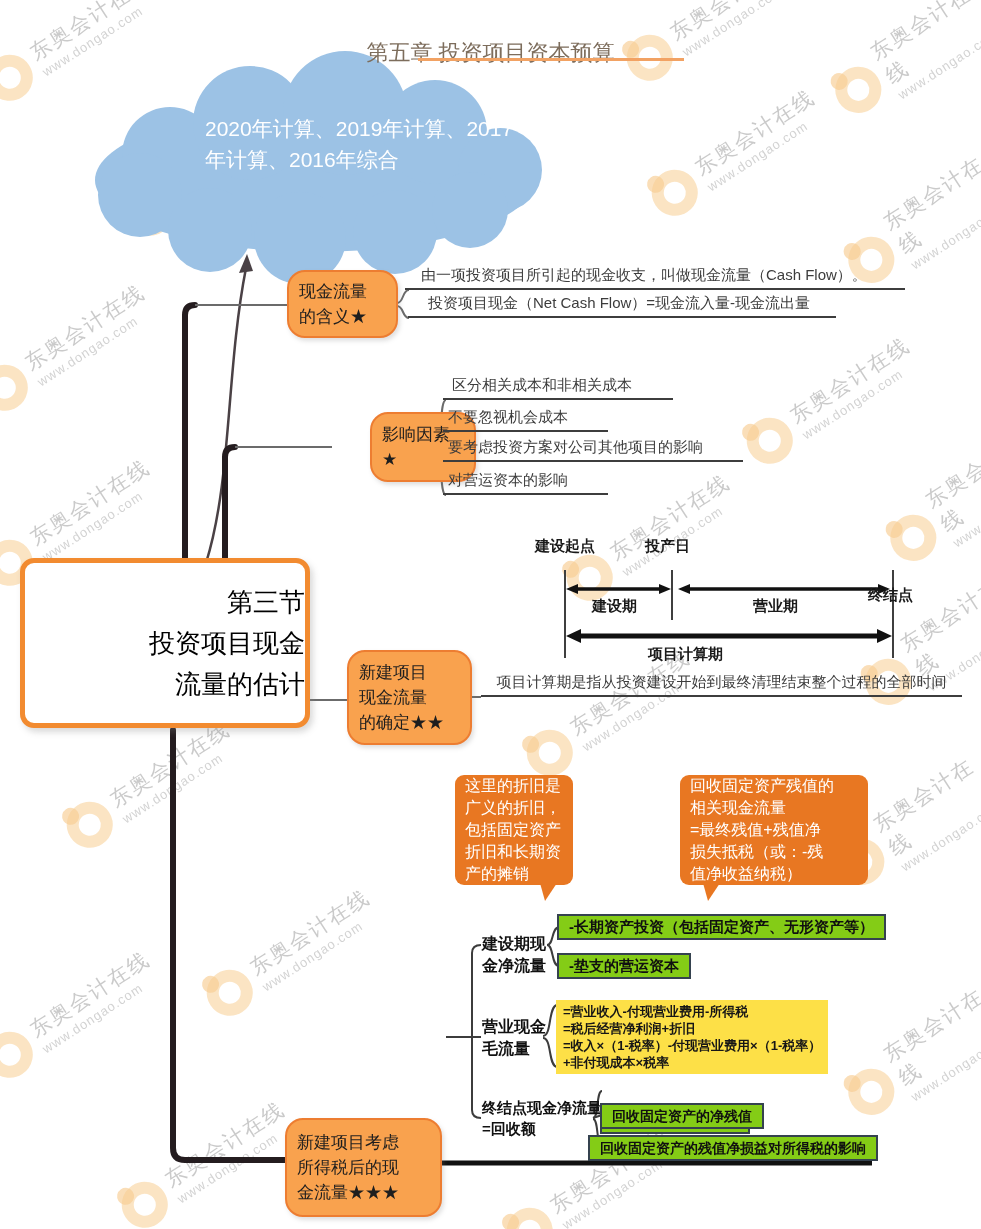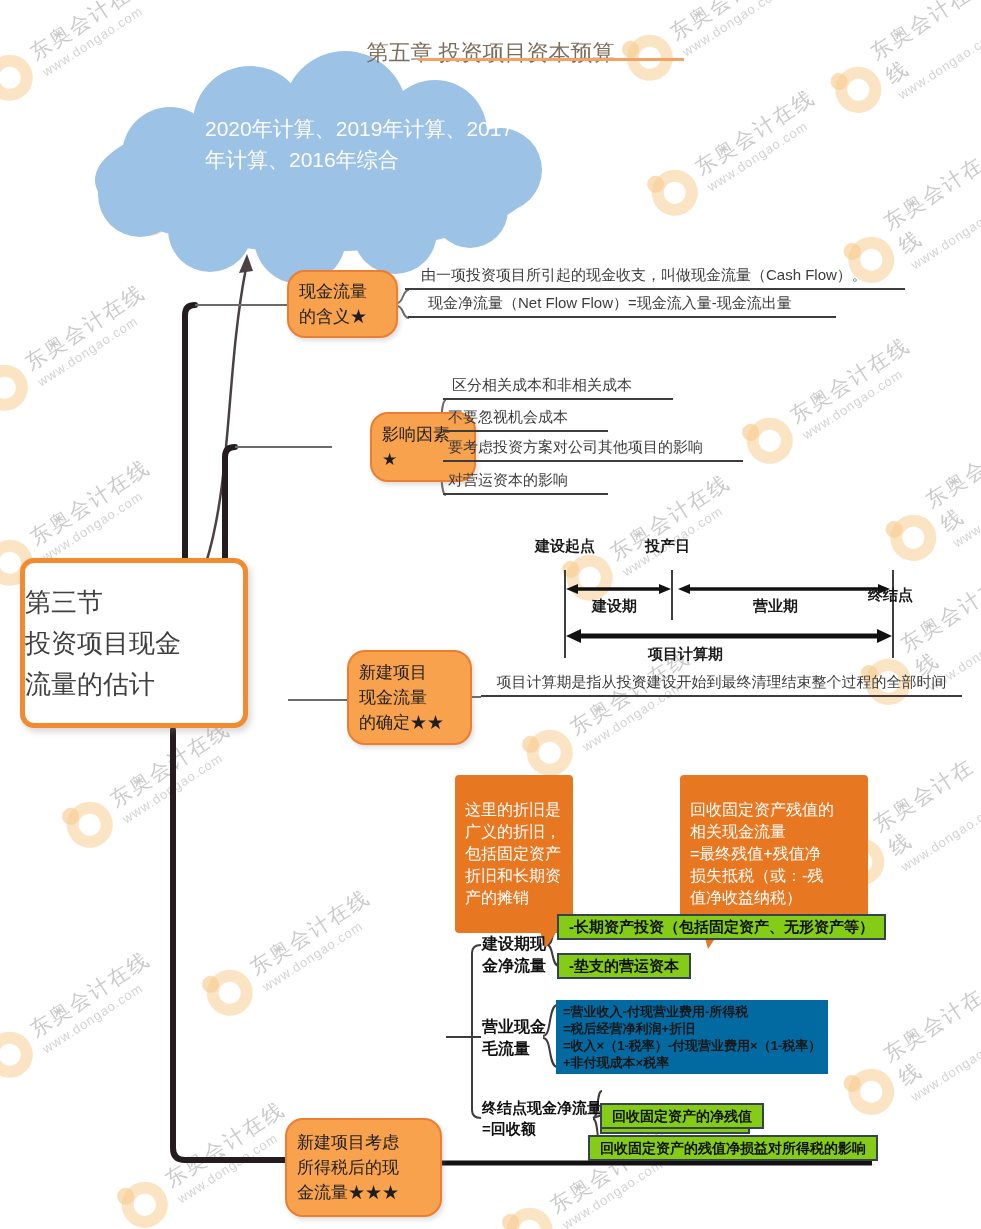--- a/index.html
+++ b/index.html
@@ -19,42 +19,42 @@
   .abs{position:absolute;z-index:2;}
   
   .title{left:0;right:0;top:26px;text-align:center;font-size:22px;color:#7d6d5c;font-weight:500;margin-top:12px;}
   .title-rule{left:418px;top:58px;width:266px;height:3px;background:#f2a263;}
   
   .cloud-text{left:205px;top:113px;width:325px;color:#fff;font-size:21px;line-height:31px;}
   
   .topic{background:#F9A24E;border:2px solid #ED7D31;border-radius:18px;color:#1e1e1e;
       font-size:17px;line-height:25px;white-space:pre-line;box-sizing:border-box;
       box-shadow:2px 3px 4px rgba(130,130,130,.25);display:flex;align-items:center;padding:4px 10px;}
-  .root{left:20px;top:558px;width:228px;height:170px;background:#fff;border:5px solid #F28B30;
+  .root{left:20px;top:558px;width:290px;height:170px;background:#fff;border:5px solid #F28B30;
       border-radius:14px;box-sizing:border-box;display:flex;flex-direction:column;justify-content:center;
-      text-align:left;font-size:26px;line-height:41px;color:#404040;
+      text-align:right;font-size:26px;line-height:41px;color:#000000;
       box-shadow:3px 4px 6px rgba(130,130,130,.30);}
   
   .leaf{border-bottom:2px solid #3d3d3d;color:#3c3c3c;font-size:15px;line-height:20px;
       padding-bottom:3px;white-space:nowrap;}
   
   .tl-label{font-size:15px;font-weight:bold;color:#1a1a1a;white-space:nowrap;}
   
-  .callout{background:#E87722;border-radius:4px;color:#fff;font-size:16px;line-height:22px;
-      padding:24px 10px;white-space:pre-line;}
+  .callout{background:#E87722;border-radius:9px;color:#fff;font-size:16px;line-height:22px;
+      padding:0 10px;white-space:pre-line;}
   .callout::after{content:'';position:absolute;bottom:-16px;
       border-top:18px solid #E87722;border-left:5px solid transparent;border-right:12px solid transparent;}
   .tail-right::after{left:72%;}
   .tail-left::after{left:12%;}
   
   .grp{font-size:16px;font-weight:bold;color:#111;line-height:22px;white-space:pre-line;}
   .bluebox{background:#84cc16;border:2px solid #35424f;color:#101010;font-weight:bold;
       font-size:15px;line-height:20px;padding:1px 10px;white-space:nowrap;}
   .bluebox.small{font-size:14px;}
-  .formula{background:#0369a1;color:#161616;font-weight:bold;font-size:13px;line-height:17px;
+  .formula{background:#fde047;color:#161616;font-weight:bold;font-size:13px;line-height:17px;
       padding:3px 7px;white-space:pre-line;}
 </style>
 </head>
 <body>
 
 <div id="canvas">
     <div class="wm" style="left: 495px; top: 1168px;">
       <span class="wm-logo"></span>
       <div>
         <div class="wm-t1">东奥会计在线</div>
@@ -276,21 +276,21 @@
 
   <div class="abs cloud-text">2020年计算、2019年计算、2017年计算、2016年综合</div>
 
   <div class="abs root" style="white-space:pre-line;">第三节
 投资项目现金
 流量的估计</div>
 
   <div class="abs topic" style="left:287px;top:270px;width:111px;height:68px;">现金流量
 的含义★</div>
   <div class="abs leaf" style="left:405px;top:265px;width:484px;padding-left:16px;">由一项投资项目所引起的现金收支，叫做现金流量（Cash Flow）。</div>
-  <div class="abs leaf" style="left:408px;top:293px;width:408px;padding-left:20px;">现金净流量（Net Flow Flow）=现金流入量-现金流出量</div>
+  <div class="abs leaf" style="left:408px;top:293px;width:408px;padding-left:20px;">投资项目现金（Net Cash Flow）=现金流入量-现金流出量</div>
 
   <div class="abs topic" style="left:330px;top:412px;width:106px;height:70px;margin-left:40px;">影响因素
 ★</div>
   <div class="abs leaf" style="left:443px;top:375px;width:221px;padding-left:9px;">区分相关成本和非相关成本</div>
   <div class="abs leaf" style="left:443px;top:407px;width:160px;padding-left:5px;">不要忽视机会成本</div>
   <div class="abs leaf" style="left:443px;top:437px;width:295px;padding-left:5px;">要考虑投资方案对公司其他项目的影响</div>
   <div class="abs leaf" style="left:443px;top:470px;width:160px;padding-left:5px;">对营运资本的影响</div>
 
   <div class="abs tl-label" style="left:535px;top:537px;">建设起点</div>
   <div class="abs tl-label" style="left:645px;top:537px;">投产日</div>

